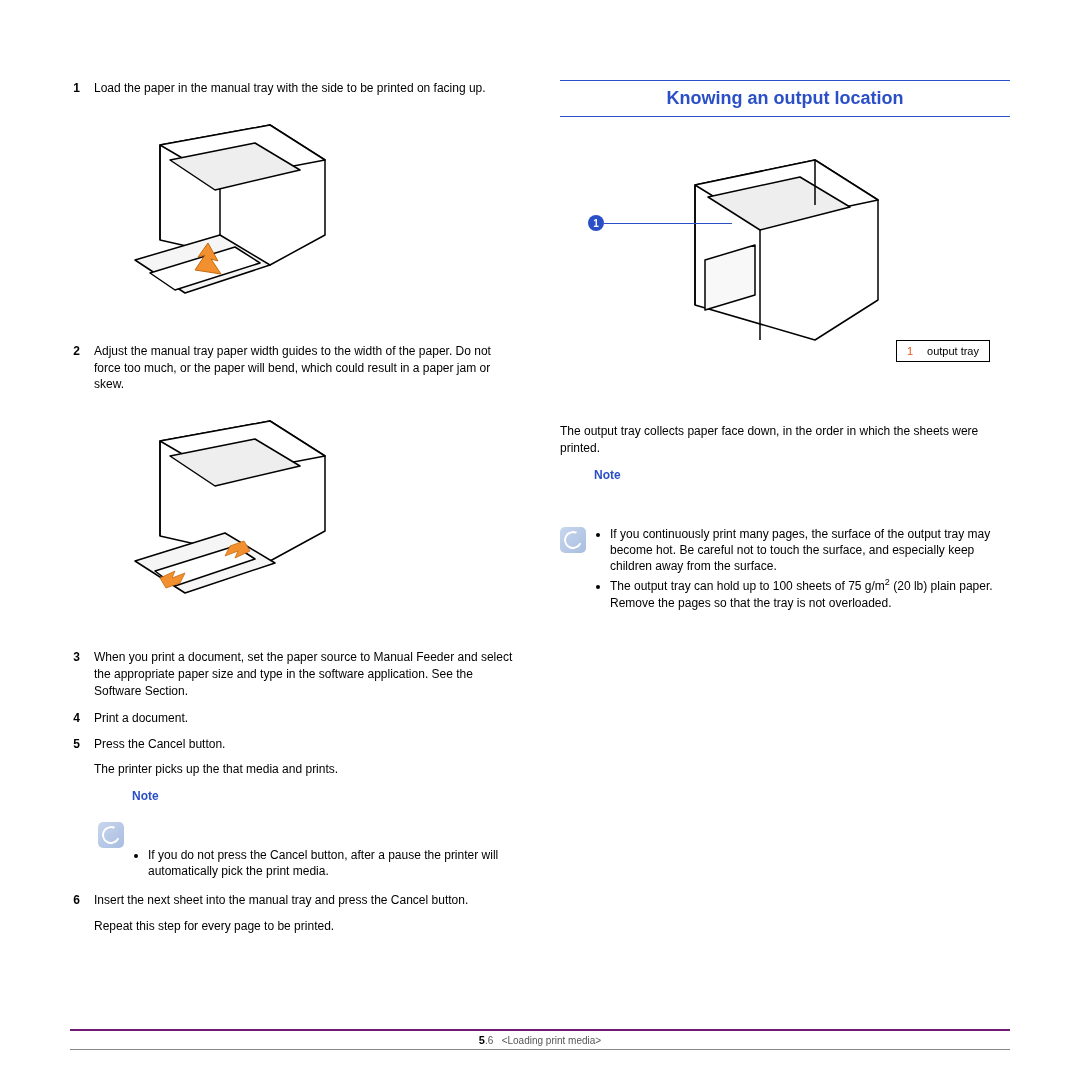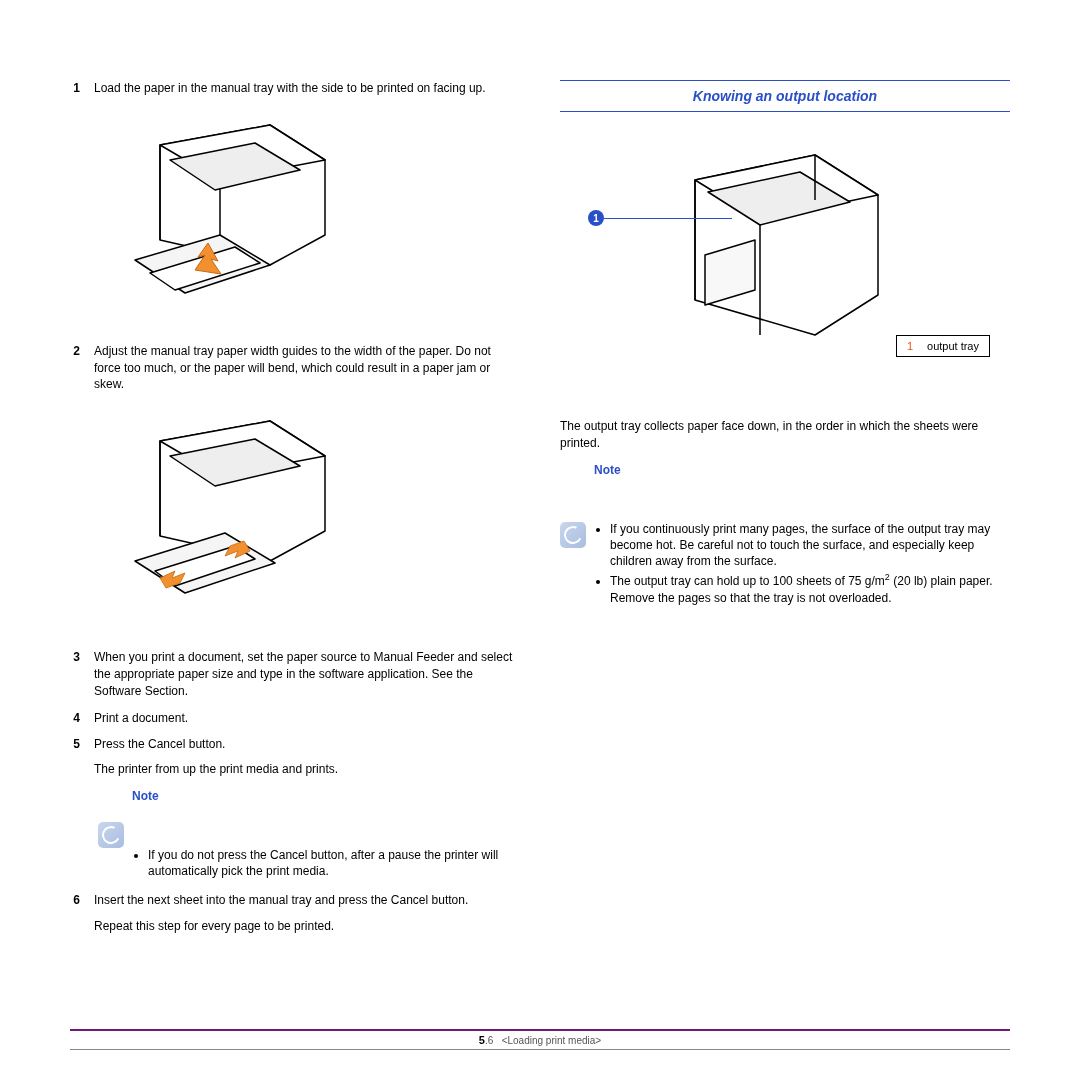--- a/index.html
+++ b/index.html
@@ -68,24 +68,23 @@
   .note-list li { margin-bottom: 2px; }
   .section-header {
     border-top: 1.5px solid #2a4fc7;
     border-bottom: 1.5px solid #2a4fc7;
     text-align: center;
     padding: 3px 0;
     margin-bottom: 28px;
   }
   .section-header h2 {
     color: #2a4fc7;
-    font-size: 14px;
+    font-size: 18px;
     font-weight: bold;
     padding: 4px 0;
-    font-style: italic;
   }
   .callout-line {
     position: absolute;
     height: 1px;
     background: #2a4fc7;
   }
   .callout-bubble {
     position: absolute;
     width: 16px; height: 16px;
     border-radius: 50%;
@@ -178,21 +177,21 @@
 
     <div class="step">
       <div class="step-num">4</div>
       <div class="step-body">Print a document.</div>
     </div>
 
     <div class="step">
       <div class="step-num">5</div>
       <div class="step-body">
         <span>Press the </span><span class="bold">Cancel</span><span> button.</span>
-        <div style="margin-top:8px">The printer from up the print media and prints.</div>
+        <div style="margin-top:8px">The printer picks up the that media and prints.</div>
       </div>
     </div>
 
     <div class="note-block">
       <div class="note-icon"></div>
       <div>
         <div class="note-title">Note</div>
         <ul class="note-list">
           <li>
             <span>If you do not press the </span><span class="bold">Cancel</span><span> button, after a pause the printer will automatically pick the print media.</span>

